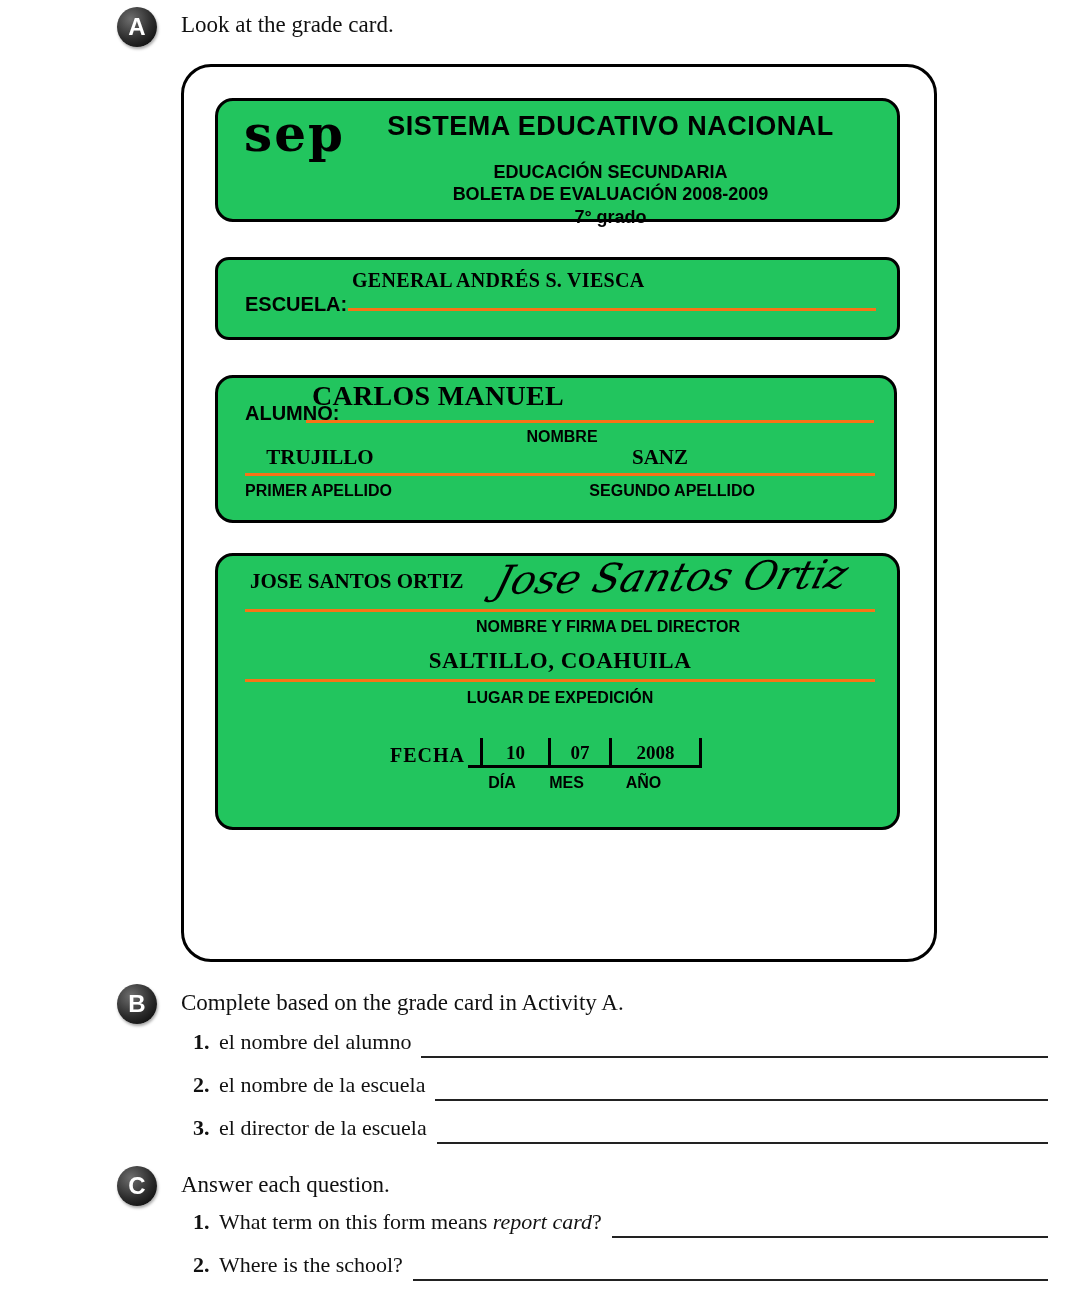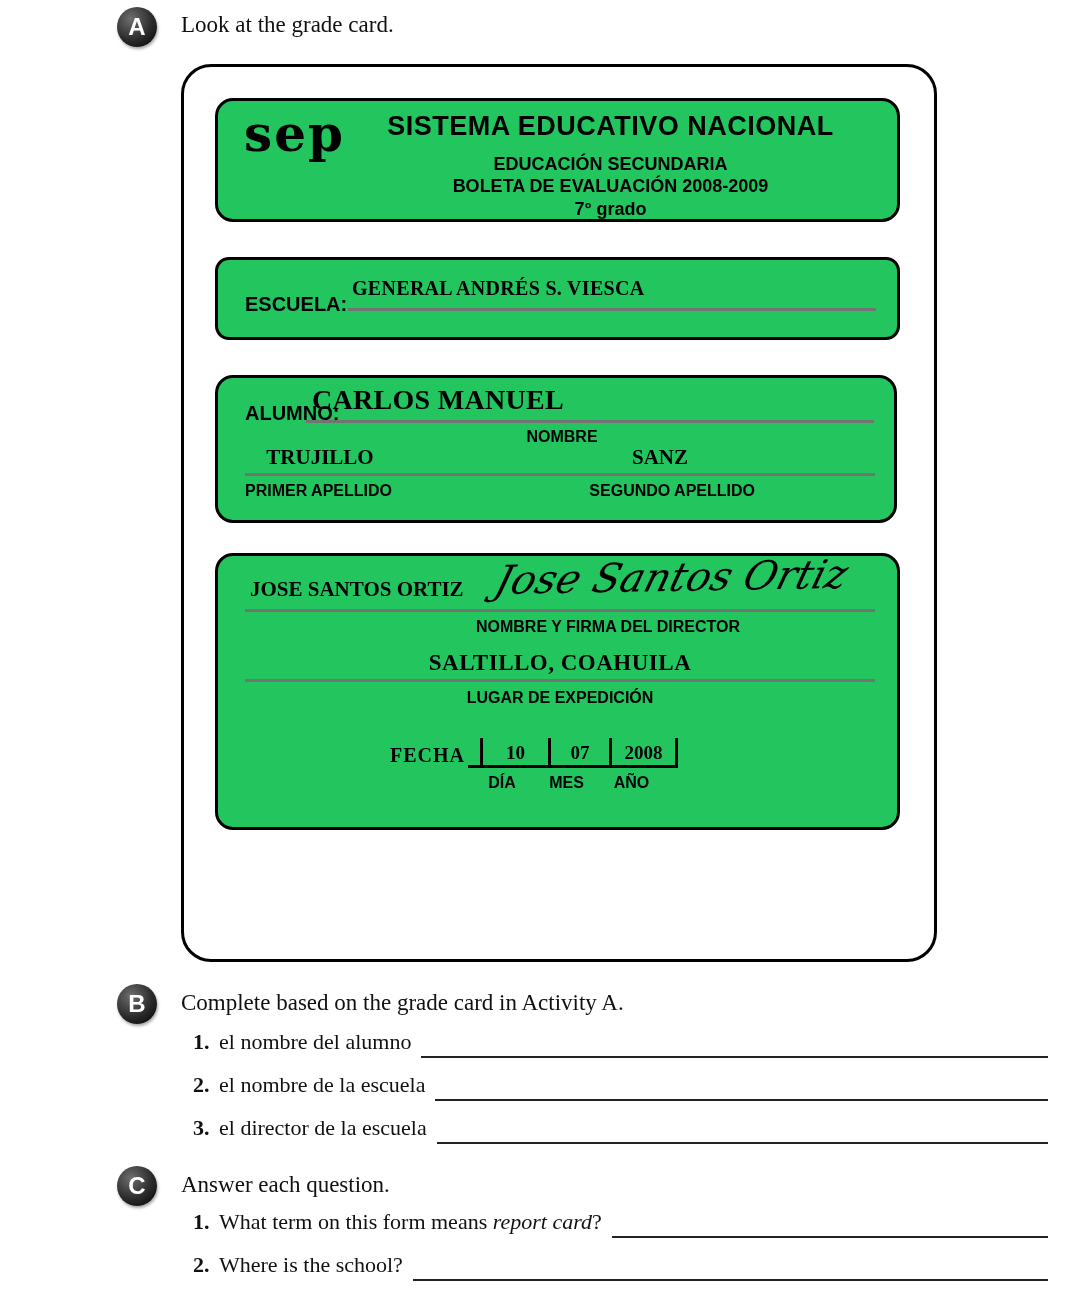--- a/index.html
+++ b/index.html
@@ -25,43 +25,43 @@
   .card {
     left:181px; top:64px; width:756px; height:898px;
     border:3px solid #000; border-radius:30px; background:#fff;
   }
   .ibox { position:absolute; border:3px solid #000; border-radius:18px; background:#22c55e; }
 
   .lblsans { font-family:"Liberation Sans", sans-serif; font-weight:bold; color:#000; }
   .valserif { font-family:"Liberation Serif", serif; font-weight:bold; color:#000; }
   .cap { font-family:"Liberation Sans", sans-serif; font-weight:bold; font-size:16px; color:#000; }
 
-  .fill-line { border-bottom:3px solid #737373; display:flex; align-items:center; }
+  .fill-line { border-bottom:3px solid #f97316; display:flex; align-items:flex-start; }
 
   .sep-logo {
     font-family:"DejaVu Serif", serif; font-weight:bold; font-size:50px;
     letter-spacing:2px; line-height:1; color:#000;
   }
   .hdr-col { text-align:center; }
   .hdr-title { font-family:"Liberation Sans", sans-serif; font-weight:bold; font-size:27px; letter-spacing:0.5px; color:#000; }
-  .hdr-sub { font-family:"Liberation Sans", sans-serif; font-weight:bold; font-size:18px; margin-top:12px; color:#000; }
+  .hdr-sub { font-family:"Liberation Sans", sans-serif; font-weight:bold; font-size:18px; margin-top:20px; color:#000; }
 
   .signature {
     font-family:"DejaVu Serif", serif; font-style:italic; font-size:40px;
     transform:skewX(-16deg) rotate(-1deg); transform-origin:left bottom;
     white-space:nowrap; color:#000;
   }
 
   .date-table { display:flex; border-bottom:3px solid #000; height:30px;padding-left:12px; }
   .dcell {
     border-left:3px solid #000; display:flex; align-items:flex-end; justify-content:center;
     font-family:"Liberation Serif", serif; font-weight:bold; font-size:19px; padding-bottom:1px; color:#000;
   }
   .dcell.last { border-right:3px solid #000; }
-  .w1 { width:68px; } .w2 { width:61px; } .w3 { width:69px; }
+  .w1 { width:68px; } .w2 { width:61px; } .w3 { width:93px; }
   .dcap-row { display:flex; }
   .dcap-row span { display:inline-block; text-align:center; }
 
   
   .wlist { }
   .wrow { display:flex; align-items:baseline; height:33px; margin-bottom:10px; width:855px; }
   .wnum { font-weight:bold; font-size:22px; width:26px; flex:0 0 auto; }
   .wtext { font-size:22px; white-space:nowrap; }
   .wtext i { font-size:22px; }
   .wline { flex:1 1 auto; border-bottom:2px solid #222; align-self:flex-end; margin-left:10px; margin-bottom:4px; height:1px; }

